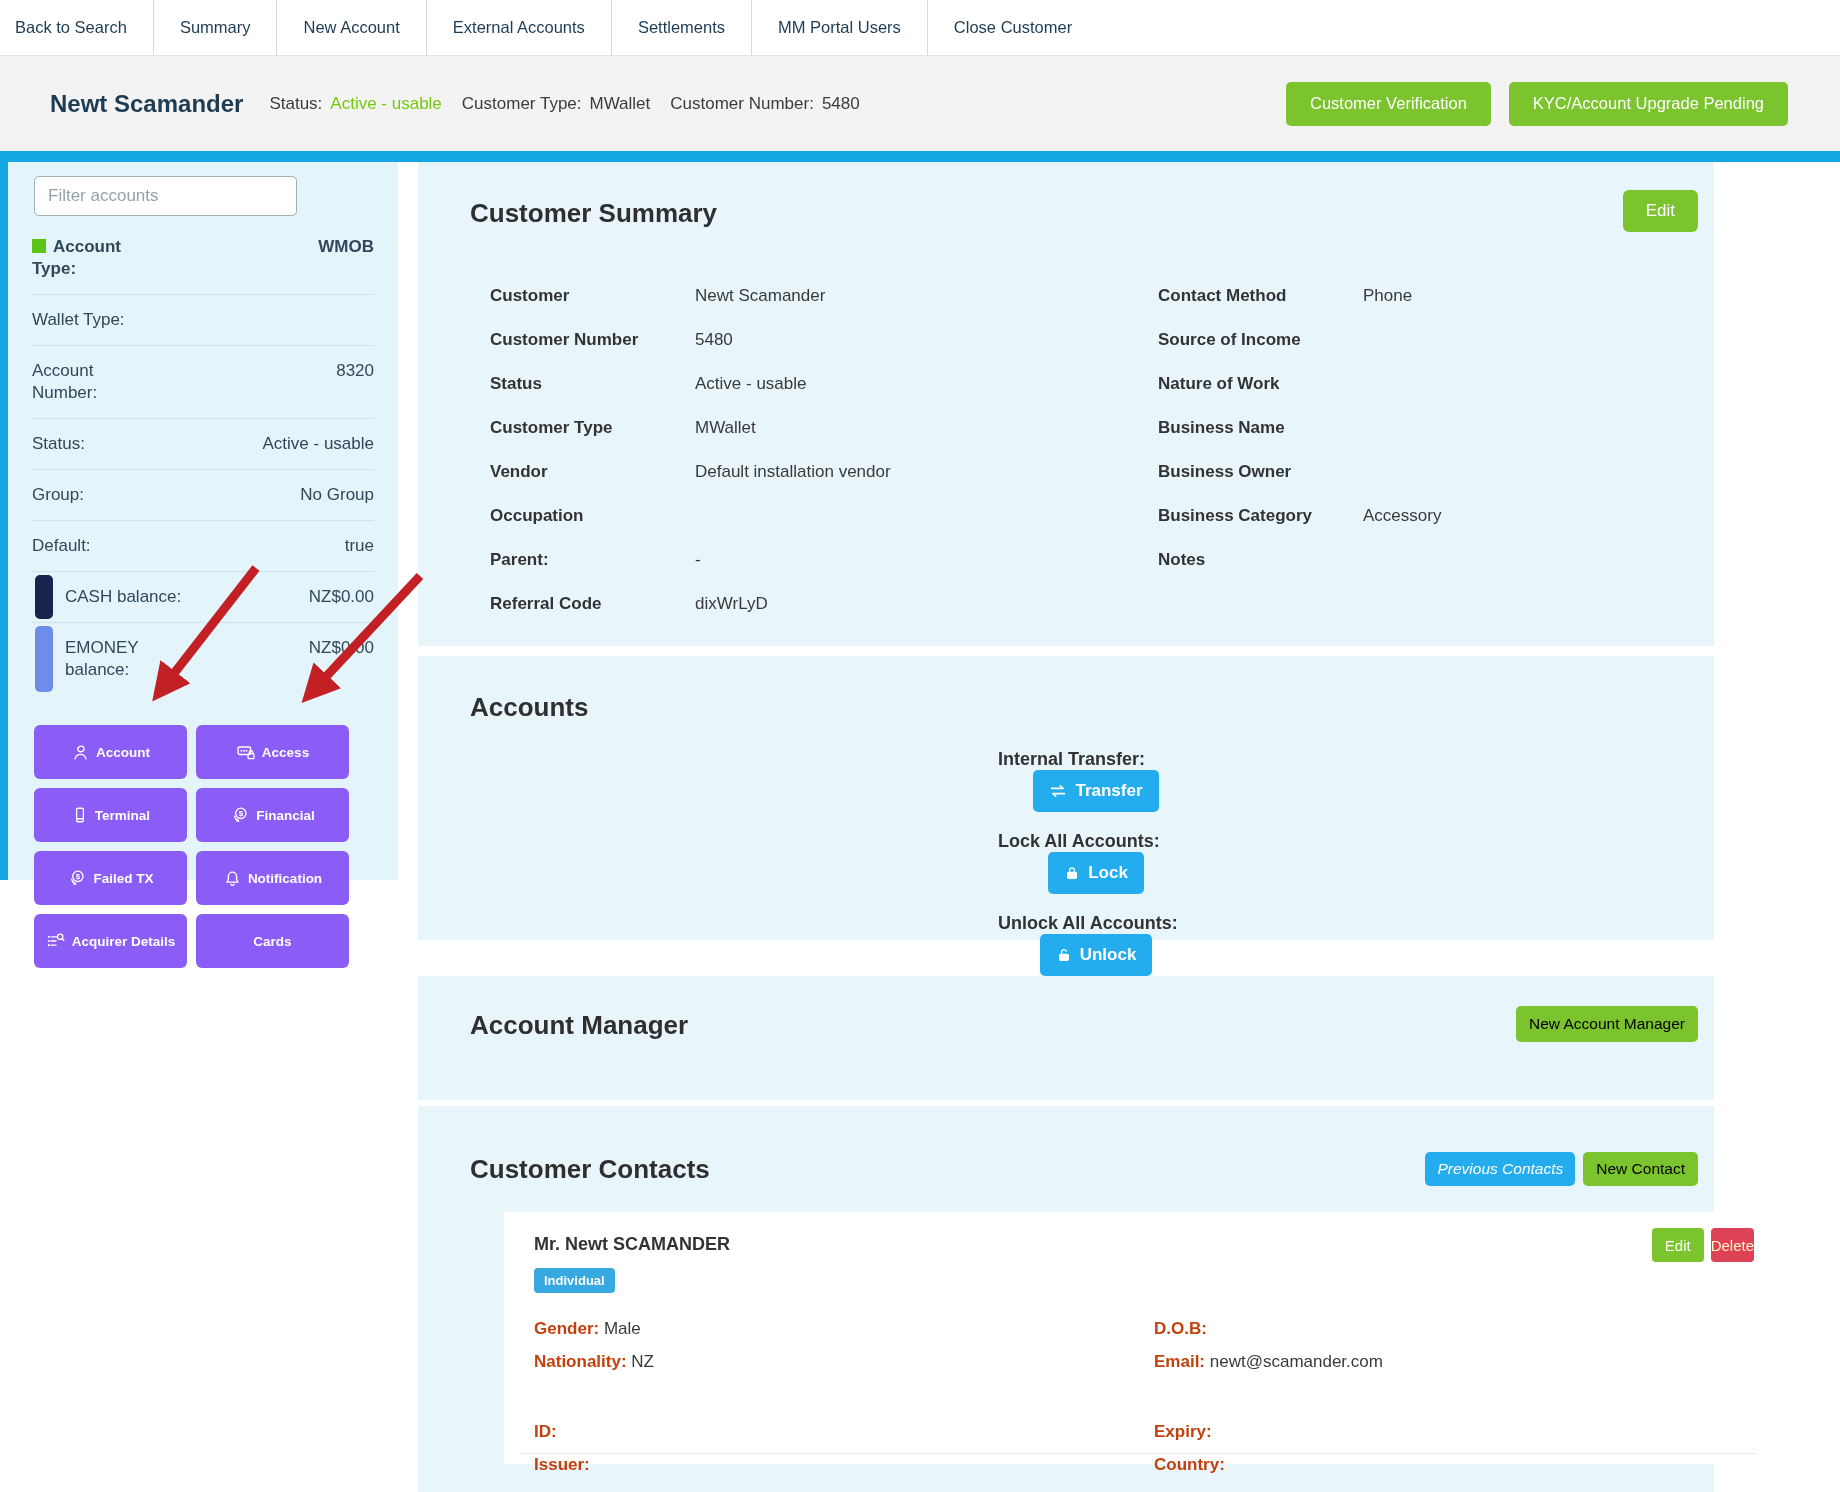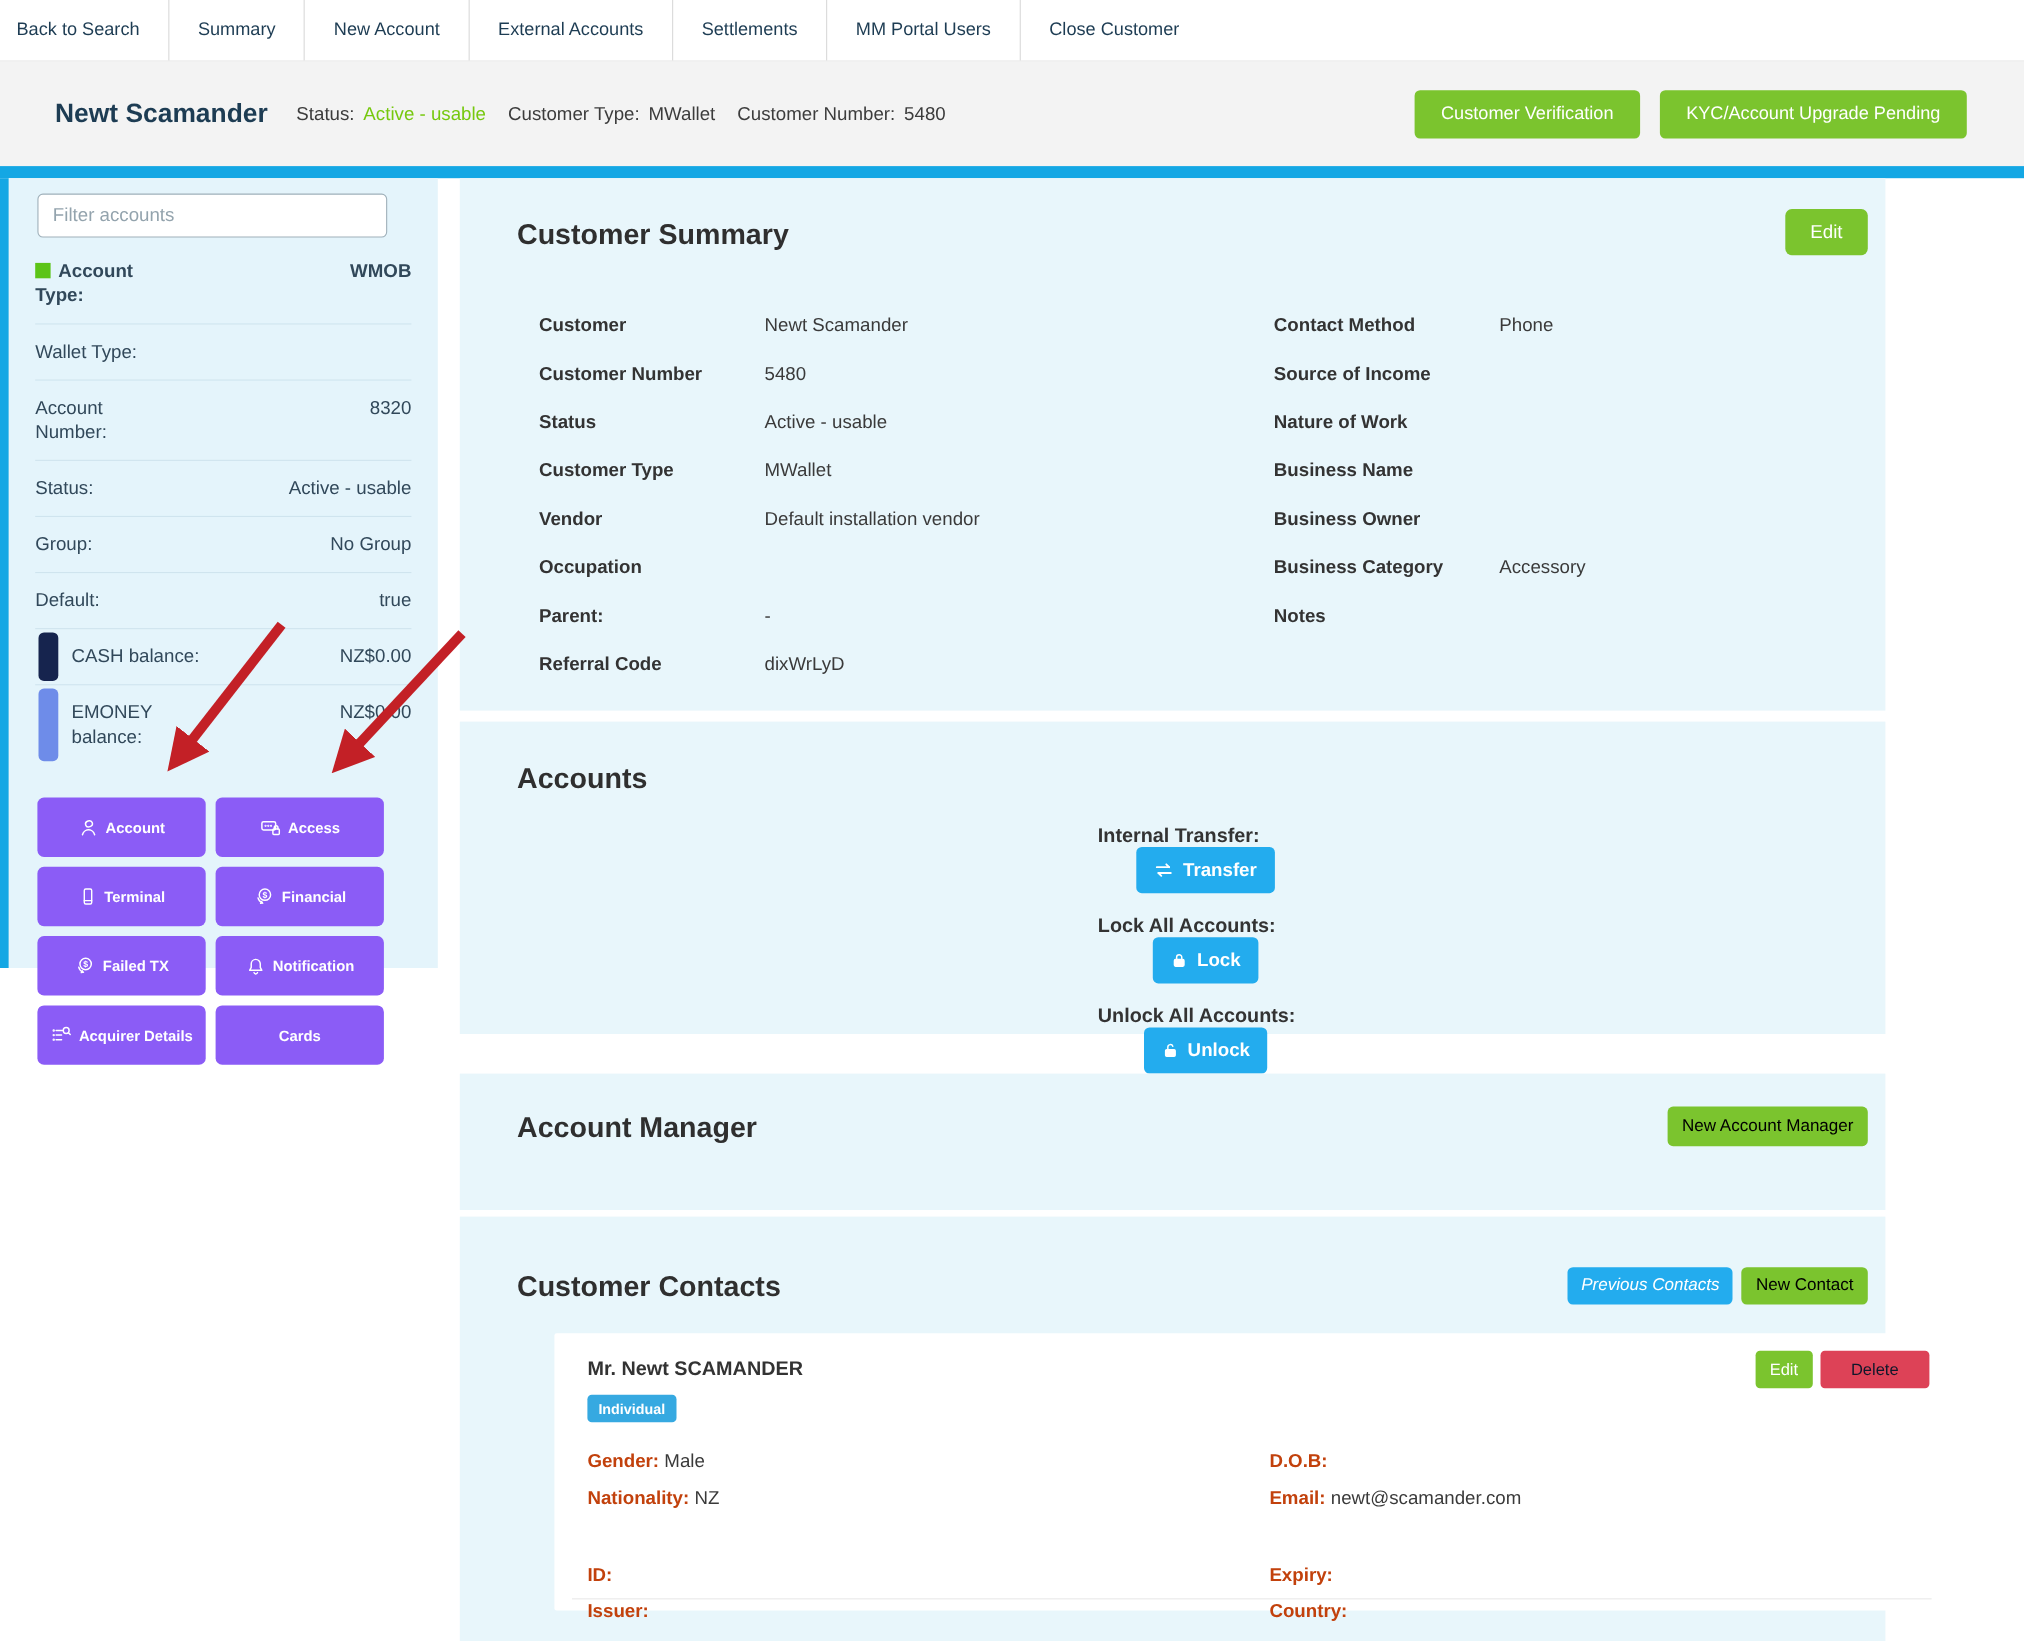--- a/index.html
+++ b/index.html
@@ -39,21 +39,21 @@
   }
   
   .cyan-stripe { position:absolute; top:151px; left:0; width:1840px; height:11px; background:#14a7e4; }
   .left-rail   { position:absolute; top:162px; left:0; width:8px; height:718px; background:#14a7e4; }
   
   .sidebar {
     position:absolute; top:162px; left:8px; width:390px; height:718px;
     background:#e4f4fb;
   }
   .filter-input {
-    display:block; margin:14px 22px 6px 26px; width:318px; height:40px;
+    display:block; margin:14px 22px 6px 26px; width:263px; height:40px;
     border:1px solid #9fb0ba; border-radius:5px; background:#fff;
     font-family:inherit; font-size:17px; color:#333; padding:0 13px;
   }
   .filter-input::placeholder { color:#93a3ad; }
   .sb-rows { margin:4px 24px 0 24px; }
   .sb-row {
     position:relative; display:flex; justify-content:space-between;
     align-items:flex-start; padding:14px 0; border-bottom:1px solid #cfe4ee;
     font-size:17px; line-height:22px; color:#31485a;
   }
@@ -119,21 +119,21 @@
     font-family:inherit; font-size:15.5px; height:34px; padding:0 12px; cursor:pointer;font-style:italic;
   }
   .contacts-head .btn-green-sm { height:34px; margin-left:8px; }
   .contact-card {
     margin:26px 0 0 86px; width:1268px; height:252px; background:#fff;
     position:relative; border-radius:2px;
   }
   .cc-name { position:absolute; top:22px; left:30px; font-size:18px; font-weight:bold; color:#333; }
   .cc-actions { position:absolute; top:16px; right:18px; display:flex; gap:7px; }
   .btn-green-xs { background:#7bc42e; color:#fff; border:none; border-radius:4px; font-family:inherit; font-size:15px; height:34px; padding:0 13px; cursor:pointer; }
-  .btn-red-xs   { background:#dd4257; color:#0f172a; border:none; border-radius:4px; font-family:inherit; font-size:15px; height:34px; padding:0 28px; cursor:pointer; }
+  .btn-red-xs   { background:#dd4257; color:#fef9c3; border:none; border-radius:4px; font-family:inherit; font-size:15px; height:34px; padding:0 0; cursor:pointer; }
   .cc-badge {
     position:absolute; top:56px; left:30px; background:#36a9e1; color:#fff;
     font-size:13px; font-weight:bold; padding:5px 10px; border-radius:4px;
   }
   .cc-fields { position:absolute; top:100px; left:30px; right:30px; display:flex; font-size:17px; color:#3a3a3a; }
   .cc-col-l { width:620px; } .cc-col-r { flex:1; }
   .cc-frow { line-height:33px; }
   .cc-spacer { height:37px; }
   .cc-frow b { color:#c2410c; }
   .cc-divider { position:absolute; left:16px; right:16px; bottom:10px; border-top:1px solid #e8e8e8; }

